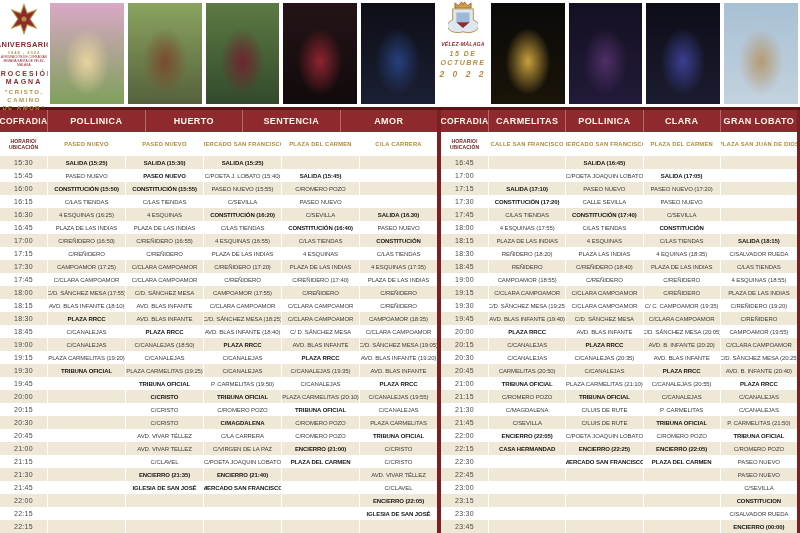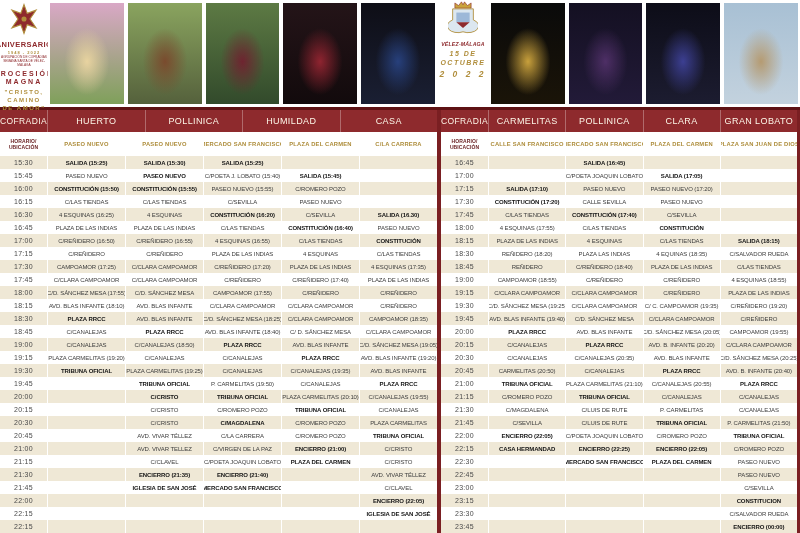--- a/index.html
+++ b/index.html
@@ -25,21 +25,21 @@
   #left-table{width:437px;}
   #right-table{width:356px;}
   .separator-bar{width:4px;background:#7A1F22;}
   .edge-bar{width:3px;background:#7A1F22;}
   .srow{display:flex;width:100%;}
   .srow.header{height:22px;background:#8E2A2D;}
   .srow.loc{height:24px;background:#fff;}
   .srow.data{height:13px;background:#fff;}
   .srow.data.beige{background:#EFE8D6;}
   .hcell,.lcell,.cell{display:flex;align-items:center;justify-content:center;box-sizing:border-box;white-space:nowrap;overflow:hidden;flex:1;min-width:0;}
-  .hcell{color:#FDF6E8;font-weight:normal;font-size:9px;letter-spacing:.4px;border-right:1px solid rgba(255,255,255,.3);}
+  .hcell{color:#FDF6E8;font-weight:bold;font-size:9px;letter-spacing:.4px;border-right:1px solid rgba(255,255,255,.3);}
   .hcell:last-child{border-right:none;}
   .hcell.corner{flex:0 0 48px;font-size:8.5px;}
   .lcell{color:#AD8C3A;font-weight:bold;font-size:5.8px;letter-spacing:.2px;border-right:1px solid #fff;}
   .lcell.time{flex:0 0 48px;flex-direction:column;color:#6B2224;font-size:5px;line-height:1.2;letter-spacing:.1px;}
   .cell{font-size:6px;letter-spacing:-.1px;color:#3D3D3D;border-right:1px solid #fff;}
   .cell:last-child,.lcell:last-child{border-right:none;}
   .cell.time{flex:0 0 48px;font-size:7px;color:#4A4A4A;letter-spacing:.3px;}
   .cell.bold{font-weight:bold;color:#141414;}
 </style>
 </head>
@@ -101,24 +101,24 @@
     </div>
   <div class="paso-slot slot-r">
       <div class="paso-img" style="background: radial-gradient(42% 46% at 50% 58%, rgb(181, 155, 114) 0%, rgba(0, 0, 0, 0) 72%), linear-gradient(rgb(168, 192, 212) 0%, rgb(195, 210, 222) 100%);"></div>
     </div>
 </div>
 
 <div class="main-area">
   <div class="schedule" id="left-table">
       <div class="srow header">
         <div class="hcell corner">COFRADIA</div>
+        <div class="hcell">POLLINICA</div>
         <div class="hcell">HUERTO</div>
-        <div class="hcell">POLLINICA</div>
-        <div class="hcell">HUMILDAD</div>
-        <div class="hcell">CASA</div>
+        <div class="hcell">SENTENCIA</div>
+        <div class="hcell">AMOR</div>
       </div>
       <div class="srow loc">
         <div class="lcell time">
           <div>HORARIO/</div>
           <div>UBICACIÓN</div>
         </div>
         <div class="lcell">PASEO NUEVO</div>
         <div class="lcell">PASEO NUEVO</div>
         <div class="lcell">MERCADO SAN FRANCISCO</div>
         <div class="lcell">PLAZA DEL CARMEN</div>

